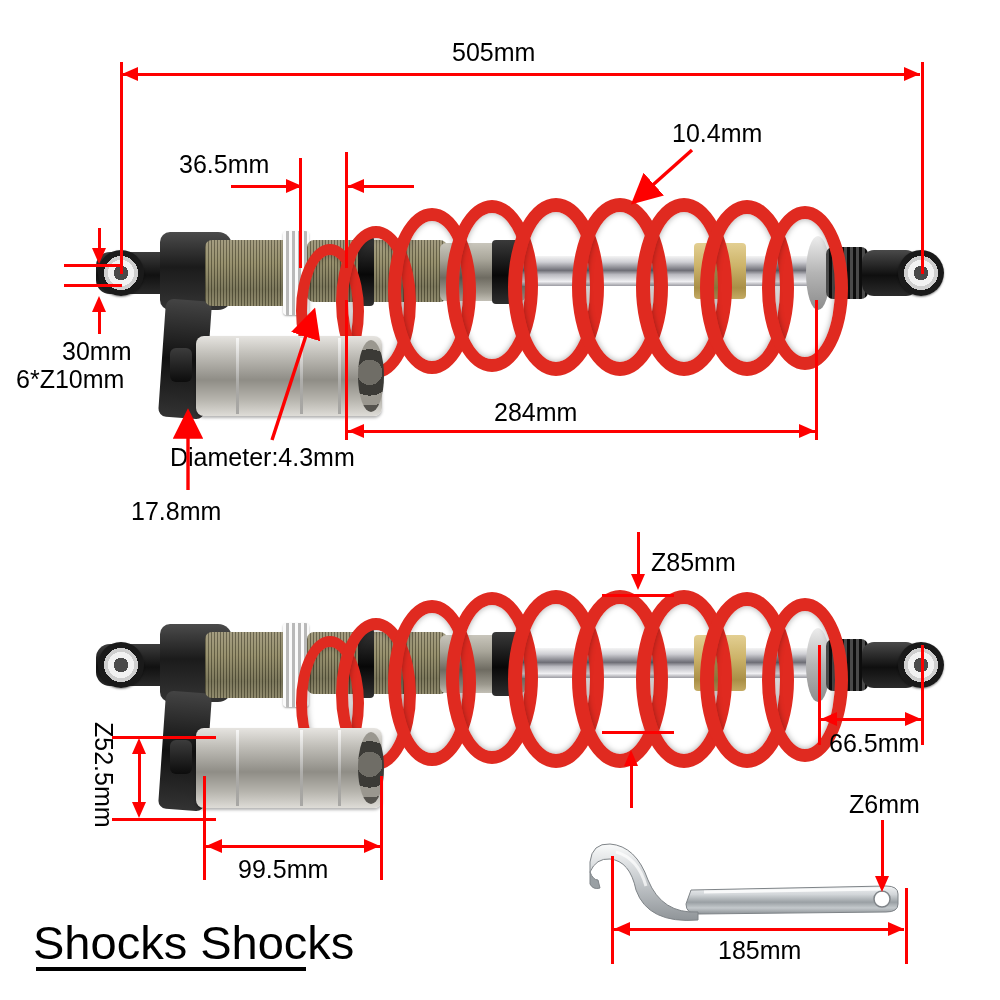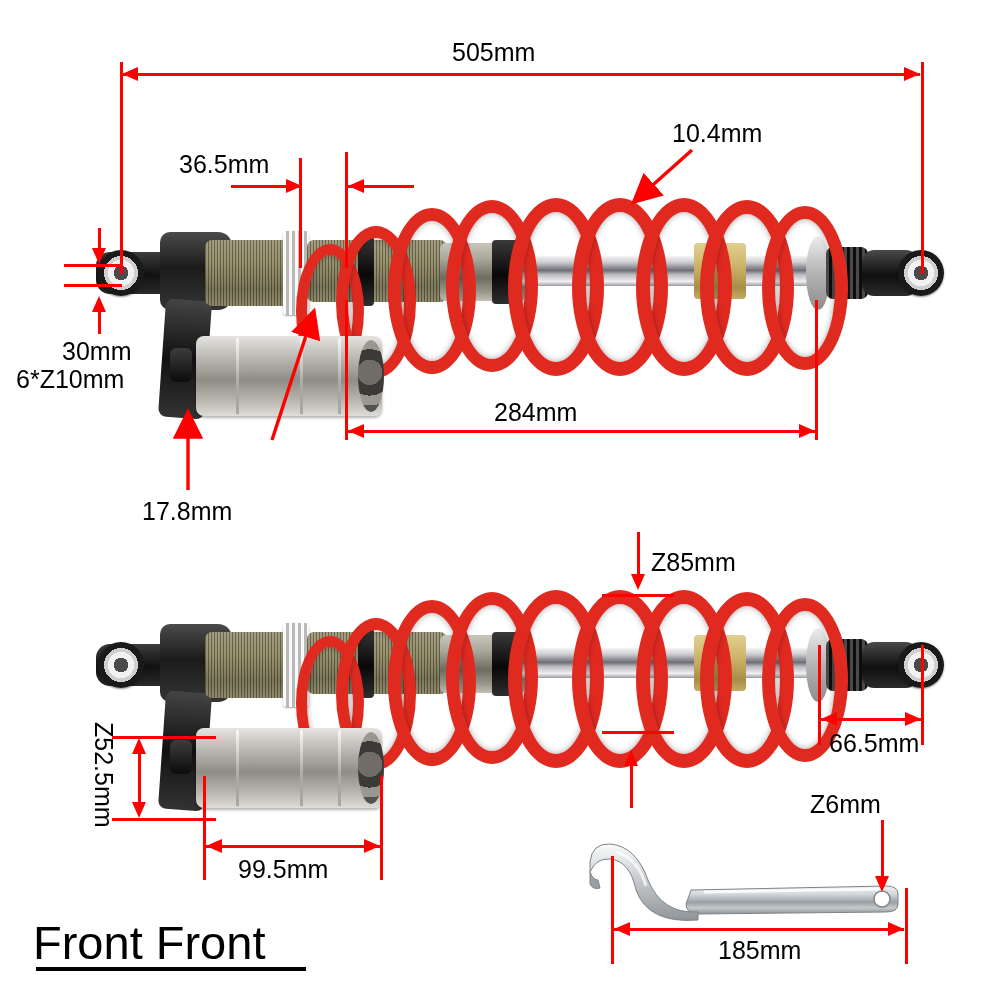--- a/index.html
+++ b/index.html
@@ -158,30 +158,31 @@
 
   <div class="rl hline" style="left:64px;top:264px;width:58px;"></div>
   <div class="rl hline" style="left:64px;top:284px;width:58px;"></div>
   <div class="rl vline" style="left:98px;top:228px;height:22px;"></div>
   <div class="arrowD" style="left:92px;top:248px;"></div>
   <div class="rl vline" style="left:98px;top:310px;height:24px;"></div>
   <div class="arrowU" style="left:92px;top:296px;"></div>
   <div class="lbl dimtxt" style="left:62px;top:337px;">30mm</div>
   <div class="lbl dimtxt" style="left:16px;top:365px;">6*Ζ10mm</div>
 
+  <div class="lbl dimtxt" style="left:170px;top:443px;">Diameter:4.3mm</div>
   <svg style="position:absolute;left:240px;top:300px;width:140px;height:150px;overflow:visible;">
     <defs>
       <marker id="ah2" markerWidth="9" markerHeight="9" refX="7" refY="4.5" orient="auto">
         <path d="M0,0 L9,4.5 L0,9 z" fill="#fe0000"></path>
       </marker>
     </defs>
     <line x1="32" y1="140" x2="73" y2="14" stroke="#fe0000" stroke-width="3.4" marker-end="url(#ah2)"></line>
   </svg>
 
-  <div class="lbl dimtxt" style="left:142px;top:497px;">17.8mm</div>
+  <div class="lbl dimtxt" style="left:131px;top:497px;">17.8mm</div>
   <svg style="position:absolute;left:150px;top:405px;width:80px;height:100px;overflow:visible;">
     <defs>
       <marker id="ah3" markerWidth="9" markerHeight="9" refX="7" refY="4.5" orient="auto">
         <path d="M0,0 L9,4.5 L0,9 z" fill="#fe0000"></path>
       </marker>
     </defs>
     <line x1="38" y1="85" x2="38" y2="10" stroke="#fe0000" stroke-width="3.4" marker-end="url(#ah3)"></line>
   </svg>
 
   <div class="rl vline" style="left:345px;top:300px;height:140px;"></div>
@@ -284,27 +285,27 @@
     <path d="M112,84 Q76,86 62,52 Q50,18 24,16 Q6,15 4,34 L4,44 Q10,30 24,31 Q44,33 50,62 Q62,96 112,92 Z" fill="url(#chrome2)" stroke="#7f8488" stroke-width="1"></path>
 
     <path d="M4,44 L4,56 Q7,62 14,60 L12,52 Q7,52 4,44 Z" fill="#9aa0a4" stroke="#7f8488" stroke-width="1"></path>
 
     <path d="M118,64 L298,61" stroke="#ffffff" stroke-width="3" opacity="0.8" fill="none"></path>
     <path d="M30,24 Q52,30 60,58" stroke="#ffffff" stroke-width="3" opacity="0.7" fill="none"></path>
 
     <circle cx="296" cy="71" r="8" fill="#ffffff" stroke="#7f8488" stroke-width="1.5"></circle>
   </svg>
 
-  <div class="lbl dimtxt" style="left:810px;top:790px;">Ζ6mm</div>
+  <div class="lbl dimtxt" style="left:849px;top:790px;">Ζ6mm</div>
   <div class="rl vline" style="left:881px;top:820px;height:58px;"></div>
   <div class="arrowD" style="left:875px;top:876px;"></div>
 
   <div class="rl vline" style="left:611px;top:856px;height:108px;"></div>
   <div class="rl vline" style="left:905px;top:888px;height:76px;"></div>
   <div class="rl hline" style="left:614px;top:928px;width:290px;"></div>
   <div class="arrowL" style="left:614px;top:922px;"></div>
   <div class="arrowR" style="left:888px;top:922px;"></div>
   <div class="lbl dimtxt" style="left:718px;top:936px;">185mm</div>
 
-  <div class="title" style="left:33px;top:915px;">Front Front</div>
+  <div class="title" style="left:33px;top:915px;">Shocks Shocks</div>
   <div class="title-rule" style="left:36px;top:967px;width:270px;"></div>
 
 </div>
 
 </body></html>

